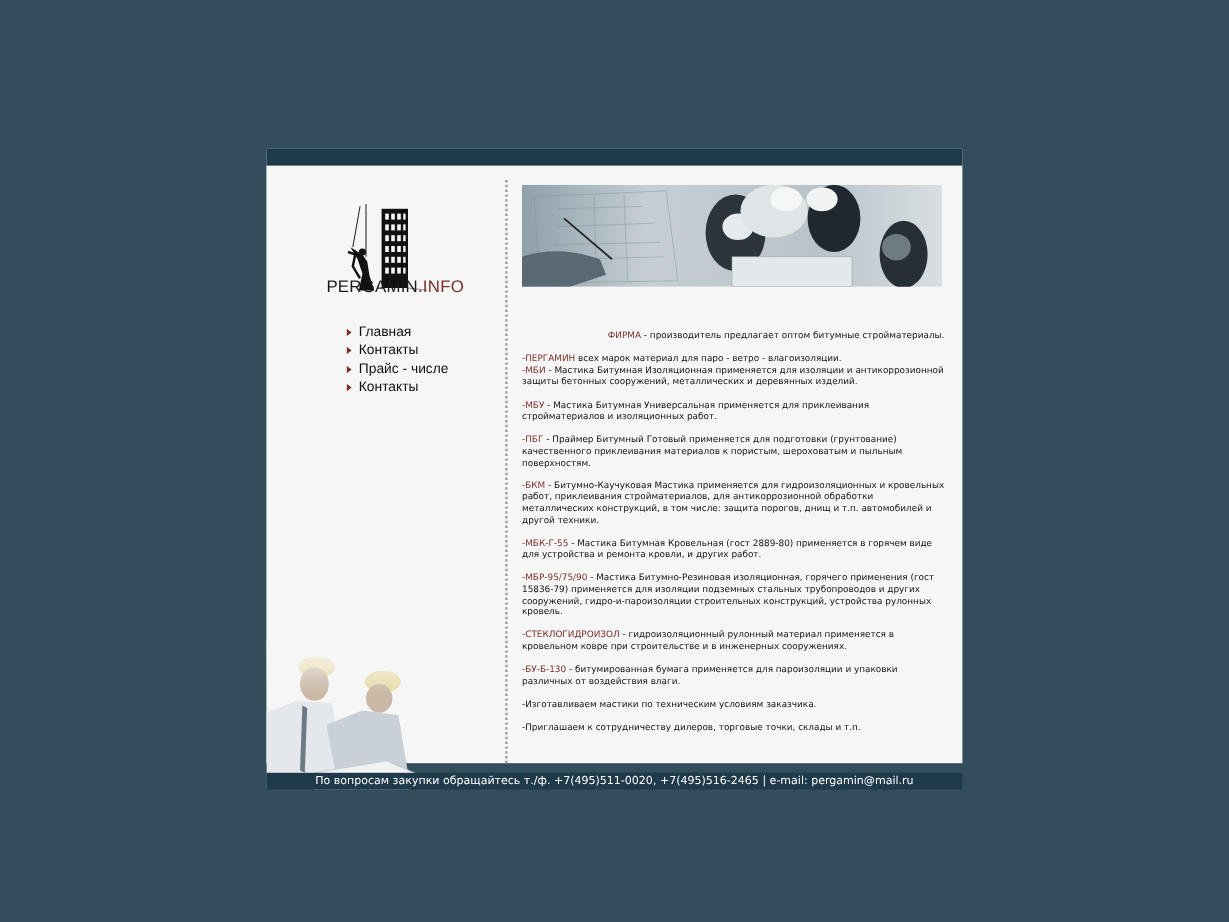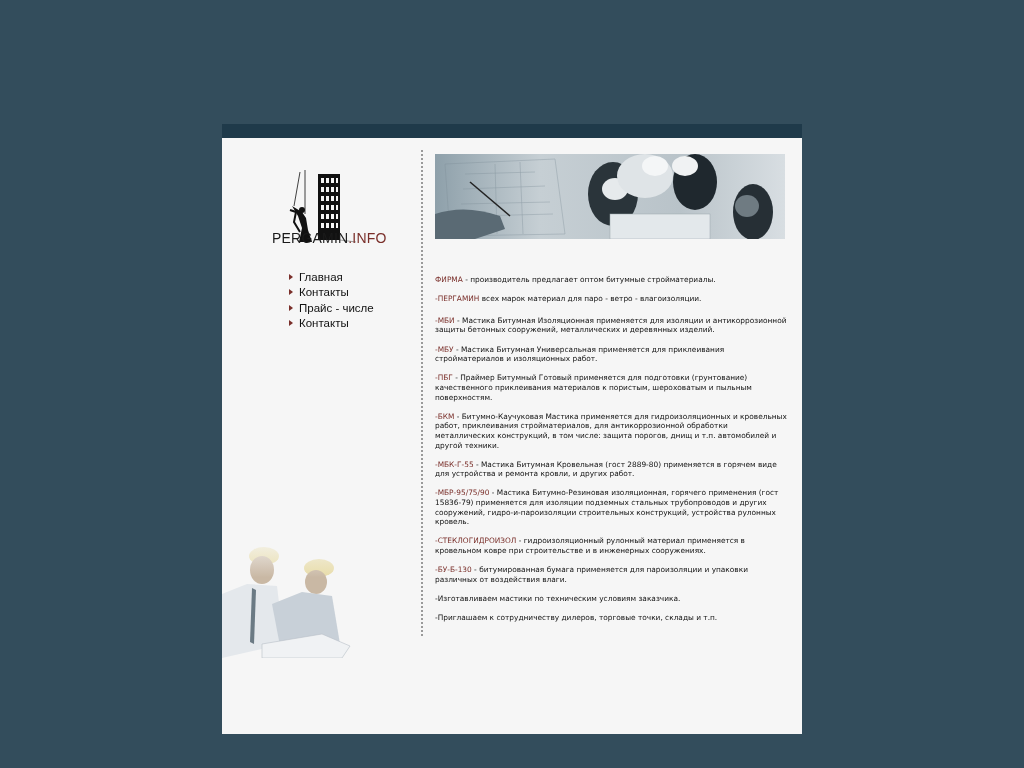--- a/index.html
+++ b/index.html
@@ -3,21 +3,21 @@
 <meta charset="utf-8">
 <style>
   html, body { margin:0; padding:0; }
   body {
     width:1024px; height:768px; overflow:hidden;
     background:#334d5c;
     font-family:"DejaVu Sans", sans-serif;
     position:relative;
   }
   .page {
-    position:absolute; left:222px; top:124px; width:580px; height:610px;
+    position:absolute; left:222px; top:124px; width:580px; height:512px;
     background:#f6f6f6;
   }
   .topbar {
     position:absolute; left:0; top:0; width:580px; height:14px;
     background:#1f3a4a;
   }
   .left {
     position:absolute; left:0; top:14px; width:199px; height:506px;
   }
   .divider {
@@ -48,22 +48,22 @@
   .right {
     position:absolute; left:213px; top:30px; width:352px;
   }
   .banner {
     width:350px; height:85px; display:block;
   }
   .content {
     margin-top:6px; font-size:7.4px; line-height:9.6px; color:#111;
   }
   .content p { margin:0 0 9.6px 0; }
-  .content p.tight { margin-bottom:12px; }
-  .content .firm { text-align:left; margin-bottom:9.6px;margin-top:36px; }
+  .content p.tight { margin-bottom:0; }
+  .content .firm { text-align:right; margin-bottom:9.6px;margin-top:36px; }
   .hl { color:#7a2f2a; }
   .footer {
     position:absolute; left:0; top:520px; width:580px; height:14px;
     background:#1f3a4a; color:#ffffff;
     font-size:9.2px; line-height:14px; text-align:center; white-space:nowrap;
   }
 </style>
 </head>
 <body>
 
@@ -196,13 +196,14 @@
       <p><span class="hl">-МБК-Г-55</span><span> - Мастика Битумная Кровельная (гост 2889-80) применяется в горячем виде для устройства и ремонта кровли, и других работ.</span></p>
       <p><span class="hl">-МБР-95/75/90</span><span> - Мастика Битумно-Резиновая изоляционная, горячего применения (гост 15836-79) применяется для изоляции подземных стальных трубопроводов и других сооружений, гидро-и-пароизоляции строительных конструкций, устройства рулонных кровель.</span></p>
       <p><span class="hl">-СТЕКЛОГИДРОИЗОЛ</span><span> - гидроизоляционный рулонный материал применяется в кровельном ковре при строительстве и в инженерных сооружениях.</span></p>
       <p><span class="hl">-БУ-Б-130</span><span> - битумированная бумага применяется для пароизоляции и упаковки различных от воздействия влаги.</span></p>
 
       <p>-Изготавливаем мастики по техническим условиям заказчика.</p>
       <p>-Приглашаем к сотрудничеству дилеров, торговые точки, склады и т.п.</p>
     </div>
   </div>
 
+  <div class="footer">По вопросам закупки обращайтесь т./ф. +7(495)511-0020, +7(495)516-2465 | e-mail: pergamin@mail.ru</div>
 </div>
 
 </body></html>

